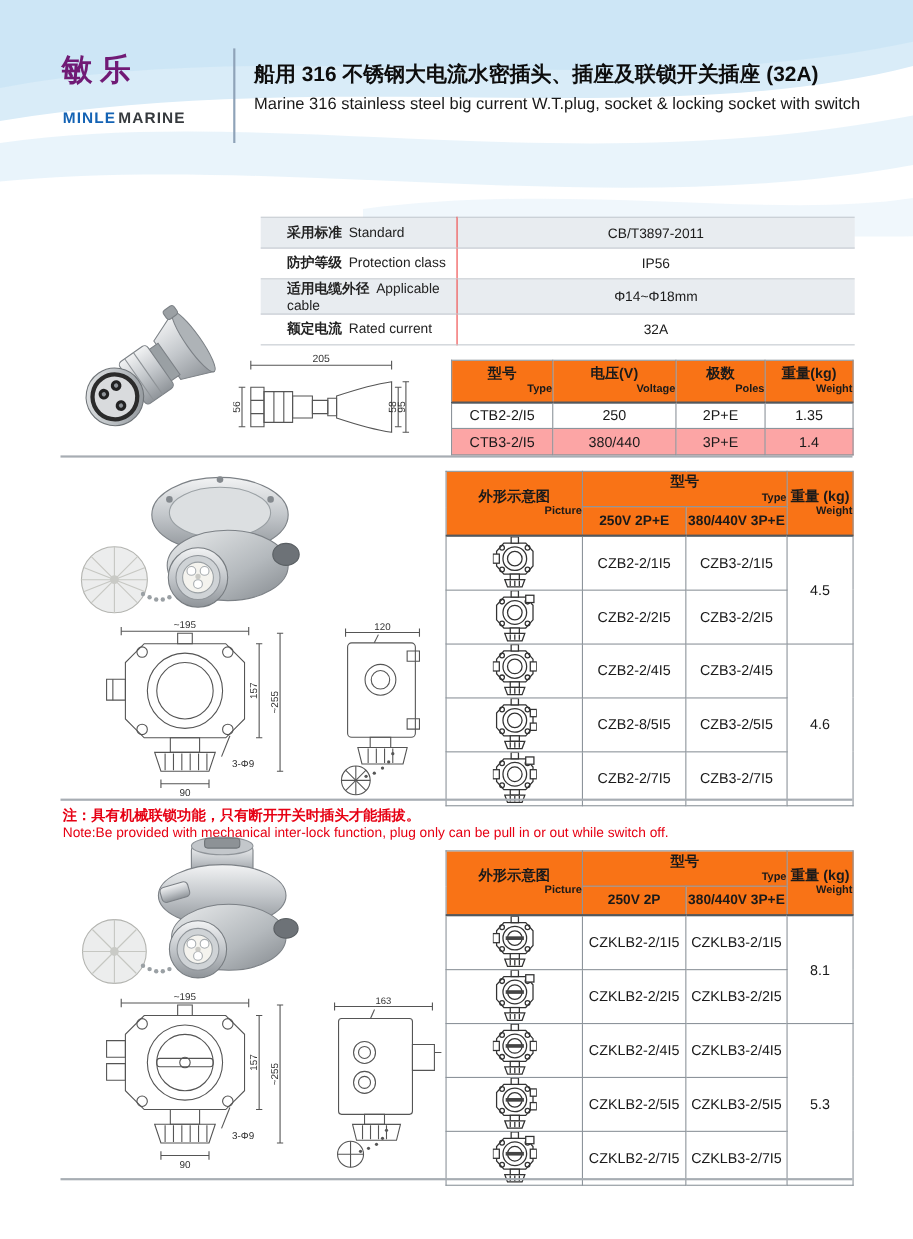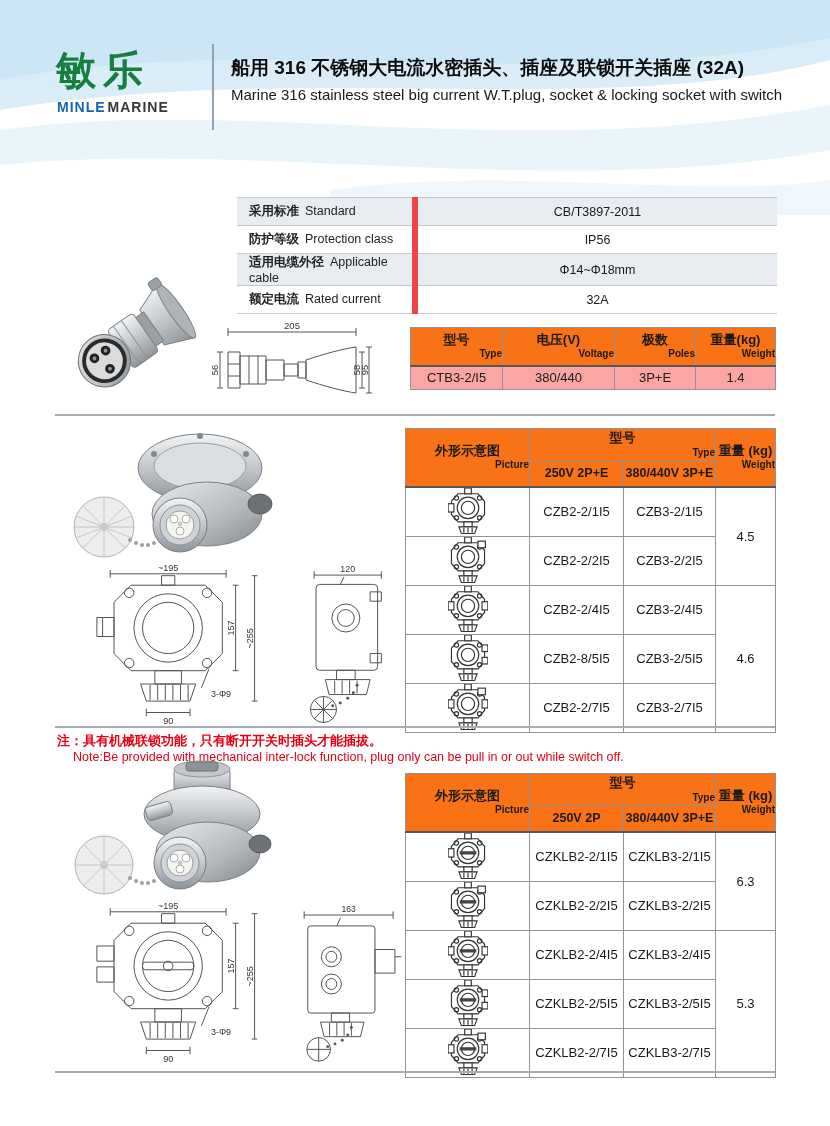--- a/index.html
+++ b/index.html
@@ -1,32 +1,32 @@
 <!DOCTYPE html>
 <html><head>
 <meta charset="utf-8">
 <style>
   html,body{margin:0;padding:0;background:#fff;}
   .page{position:relative;width:830px;height:1126px;background:#fff;overflow:hidden;
         font-family:"Liberation Sans",sans-serif;color:#1a1a1a;}
   .abs{position:absolute;}
 
   
-  .logo-cn{left:56px;top:50px;font-size:40px;font-weight:bold;color:#15803d;letter-spacing:7px;line-height:1;}
+  .logo-cn{left:56px;top:50px;font-size:28px;font-weight:bold;color:#701a75;letter-spacing:7px;line-height:1;}
   .logo-en{left:57px;top:99px;font-size:14px;letter-spacing:1px;}
   .logo-en .b{color:#1463b4;font-weight:bold;}
   .logo-en .g{color:#35393d;font-weight:bold;margin-left:2px;}
   .hdr-divider{left:212px;top:44px;width:2px;height:86px;background:#8fa3b8;}
   .title-cn{left:231px;top:55px;font-size:19px;font-weight:bold;color:#0d0d0d;}
   .title-en{left:231px;top:86px;font-size:15px;color:#191919;}
 
   
   .stable{left:237px;top:197px;width:540px;border-collapse:collapse;table-layout:fixed;font-size:12.5px;}
   .stable td{height:27px;border-top:1px solid #c3c9cf;border-bottom:1px solid #c3c9cf;padding:0;}
-  .stable td.lbl{padding-left:12px;border-right:6px solid #ef4444;text-align:left;}
+  .stable td.lbl{padding-left:24px;border-right:1px solid #ef4444;text-align:left;}
   .stable td.val{text-align:center;}
   .stable tr.shade td{background:#e8ecf0;}
   .stable .cn{font-weight:bold;color:#222;}
   .stable .en{color:#222;margin-left:6px;}
 
   
   .ptable{border-collapse:collapse;table-layout:fixed;font-size:13px;}
   .ptable th,.ptable td{border:1px solid #8d949b;text-align:center;vertical-align:middle;padding:0;}
   .ptable thead th{background:#f97316;font-weight:bold;}
   .ptable th.hb{border-bottom:2px solid #53585d;}
@@ -35,21 +35,21 @@
   .ptable td.mdl{font-size:13px;}
   .ptable td.wt{font-size:13px;}
   .t1{left:410px;top:327px;width:365px;}
   .t2{left:405px;top:428px;width:370px;}
   .t3{left:405px;top:773px;width:370px;}
   .sub{font-size:12.5px;font-weight:normal;}
 
   .sep{height:2px;background:#a7adb3;left:55px;width:720px;}
 
   .note-cn{left:57px;top:732px;font-size:13px;font-weight:bold;color:#e60013;}
-  .note-en{left:57px;top:750px;font-size:12.5px;color:#e60013;margin-left:16px;}
+  .note-en{left:57px;top:750px;font-size:12.5px;color:#e60013;}
 
   .dwg text{font-size:9.5px;fill:#333;font-family:"Liberation Sans",sans-serif;}
   .dwg line,.dwg path,.dwg rect,.dwg circle,.dwg ellipse,.dwg polygon{vector-effect:non-scaling-stroke;}
   .sock{display:block;margin:0 auto;}
 </style>
 </head>
 <body>
 
 <div class="page">
 
@@ -195,20 +195,26 @@
             <div class="h-cn">极数</div>
             <div class="h-en">Poles</div>
           </th>
         <th class="hb">
             <div class="h-cn">重量(kg)</div>
             <div class="h-en">Weight</div>
           </th>
       </tr>
     </thead>
     <tbody>
+      <tr style="height:24px">
+        <td class="mdl">CTB2-2/I5</td>
+        <td>250</td>
+        <td>2P+E</td>
+        <td>1.35</td>
+      </tr>
       <tr style="height:24px;background:#fca5a5">
         <td class="mdl">CTB3-2/I5</td>
         <td>380/440</td>
         <td>3P+E</td>
         <td>1.4</td>
       </tr>
     </tbody>
   </table>
 
   <div class="abs sep" style="top:414px"></div>
@@ -553,21 +559,21 @@
       <tr style="height:46px">
         <td class="pic">
             <svg class="sock" width="40" height="48" viewBox="0 0 48 58">
               <use href="#icoSock"></use>
               <rect x="0" y="19" width="7" height="10" fill="#fff" stroke="#333" stroke-width="1.4"></rect>
               <rect x="14" y="22" width="20" height="4" fill="#444"></rect>
             </svg>
           </td>
         <td class="mdl">CZKLB2-2/1I5</td>
         <td class="mdl">CZKLB3-2/1I5</td>
-        <td class="wt" rowspan="2">6.3</td>
+        <td class="wt" rowspan="2">8.1</td>
       </tr>
       <tr style="height:46px">
         <td class="pic">
             <svg class="sock" width="40" height="48" viewBox="0 0 48 58">
               <use href="#icoSock"></use>
               <rect x="36" y="5" width="9" height="8" fill="#fff" stroke="#333" stroke-width="1.4"></rect>
               <rect x="14" y="22" width="20" height="4" fill="#444"></rect>
             </svg>
           </td>
         <td class="mdl">CZKLB2-2/2I5</td>

